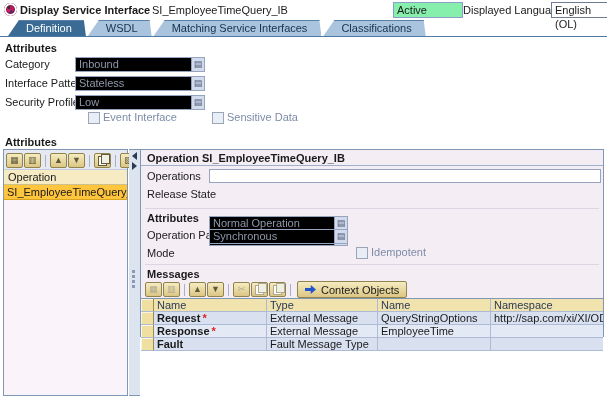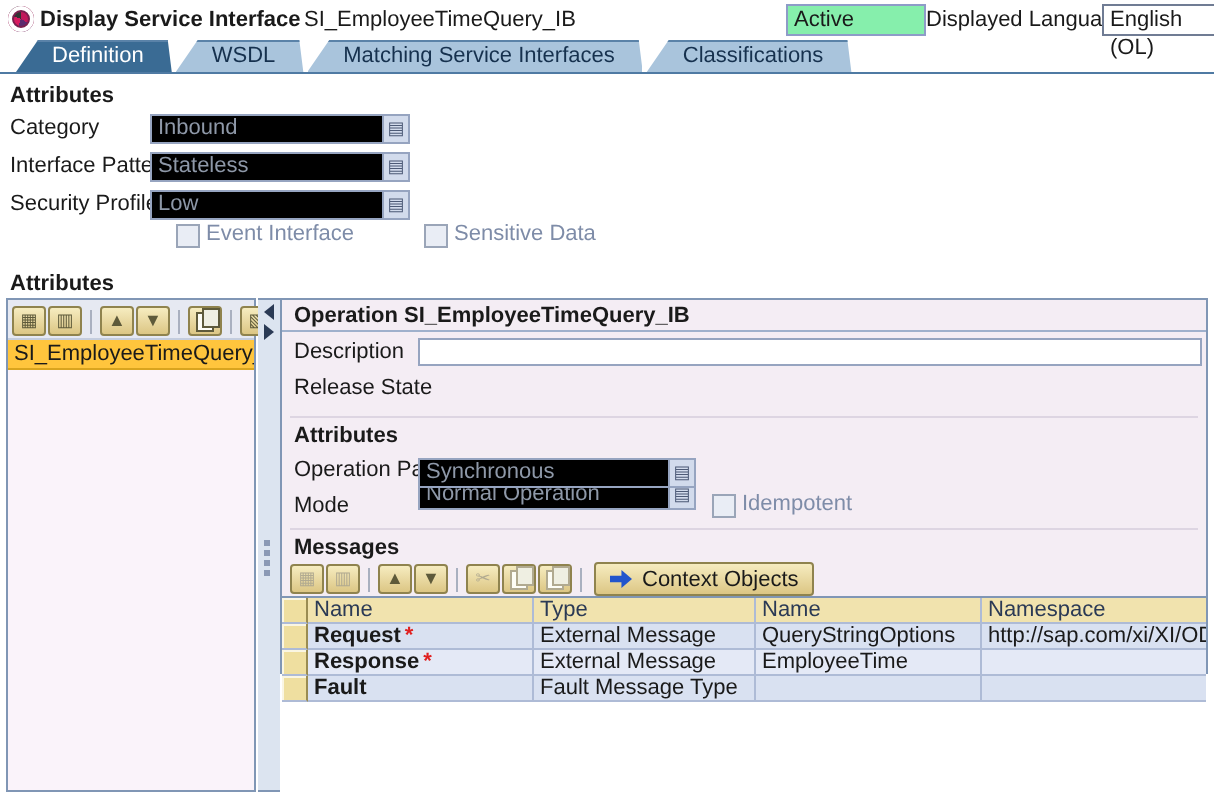--- a/index.html
+++ b/index.html
@@ -148,52 +148,53 @@
     <span class="tsep"></span>
     <button class="tbtn">▲</button>
     <button class="tbtn">▼</button>
     <span class="tsep"></span>
     <button class="tbtn">
         <span class="sheets"></span>
       </button>
     <span class="tsep"></span>
     <button class="tbtn">▧</button>
   </div>
+  <div class="ops-head">Operation</div>
   <div class="ops-row-sel">SI_EmployeeTimeQuery_IB</div>
 </div>
 
 <div class="abs splitter">
   <div class="spl-arrow left"></div>
   <div class="spl-arrow right"></div>
   <div class="spl-dots">
       <i></i>
       <i></i>
       <i></i>
       <i></i>
     </div>
 </div>
 
 <div class="abs det-panel">
   <span class="abs det-title">Operation SI_EmployeeTimeQuery_IB</span>
   <div class="abs det-rule"></div>
 
-  <span class="abs lbl" style="left:6px;top:19px;">Description</span>
+  <span class="abs lbl" style="left:6px;top:19px;">Operations</span>
   <div class="abs txtinput" style="left:68px;top:19px;width:384px;"></div>
 
   <span class="abs lbl" style="left:6px;top:37px;">Release State</span>
   <div class="abs ddfield" style="left:68px;top:37px;width:137px;margin-top:44px;">
     <span class="txt">Not Released</span>
     <span class="ddicon">▤</span>
   </div>
 
   <div class="abs sep-line" style="left:4px;top:58px;width:454px;"></div>
   <span class="abs bold" style="left:6px;top:62px;">Attributes</span>
 
   <span class="abs lbl" style="left:6px;top:78px;">Operation Pattern</span>
-  <div class="abs ddfield" style="left:68px;top:90px;width:137px;">
+  <div class="abs ddfield" style="left:68px;top:66px;width:137px;">
     <span class="txt">Normal Operation</span>
     <span class="ddicon">▤</span>
   </div>
 
   <span class="abs lbl" style="left:6px;top:96px;">Mode</span>
   <div class="abs ddfield" style="left:68px;top:79px;width:137px;">
     <span class="txt">Synchronous</span>
     <span class="ddicon">▤</span>
   </div>
   <span class="abs cb" style="left:215px;top:97px;"></span>

